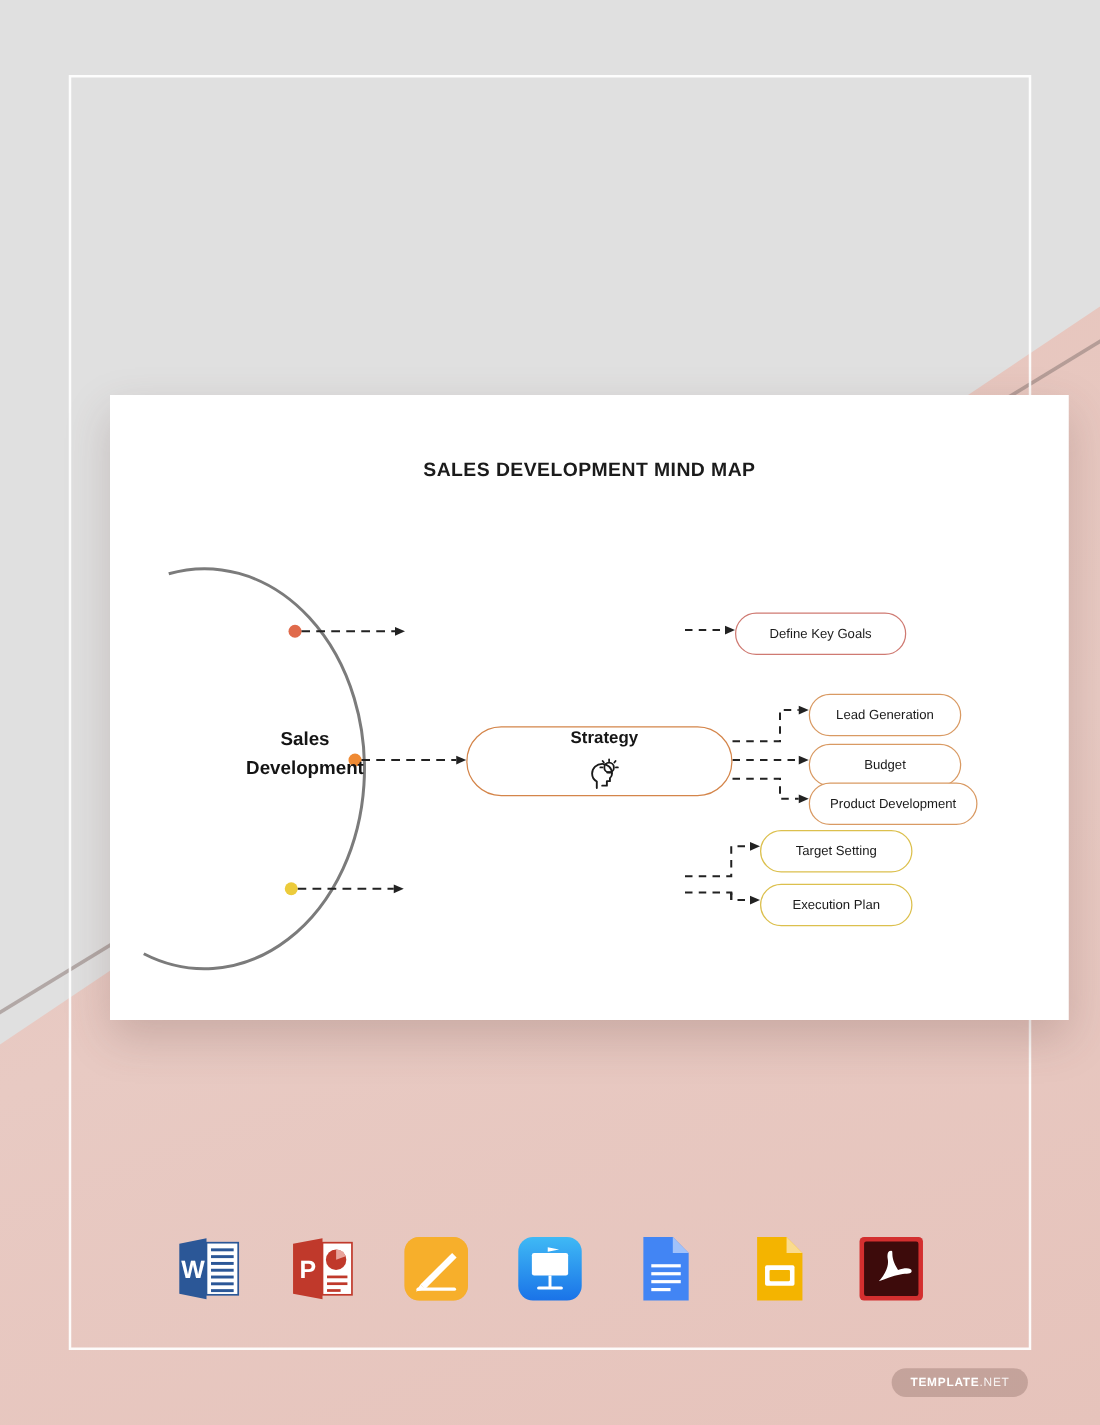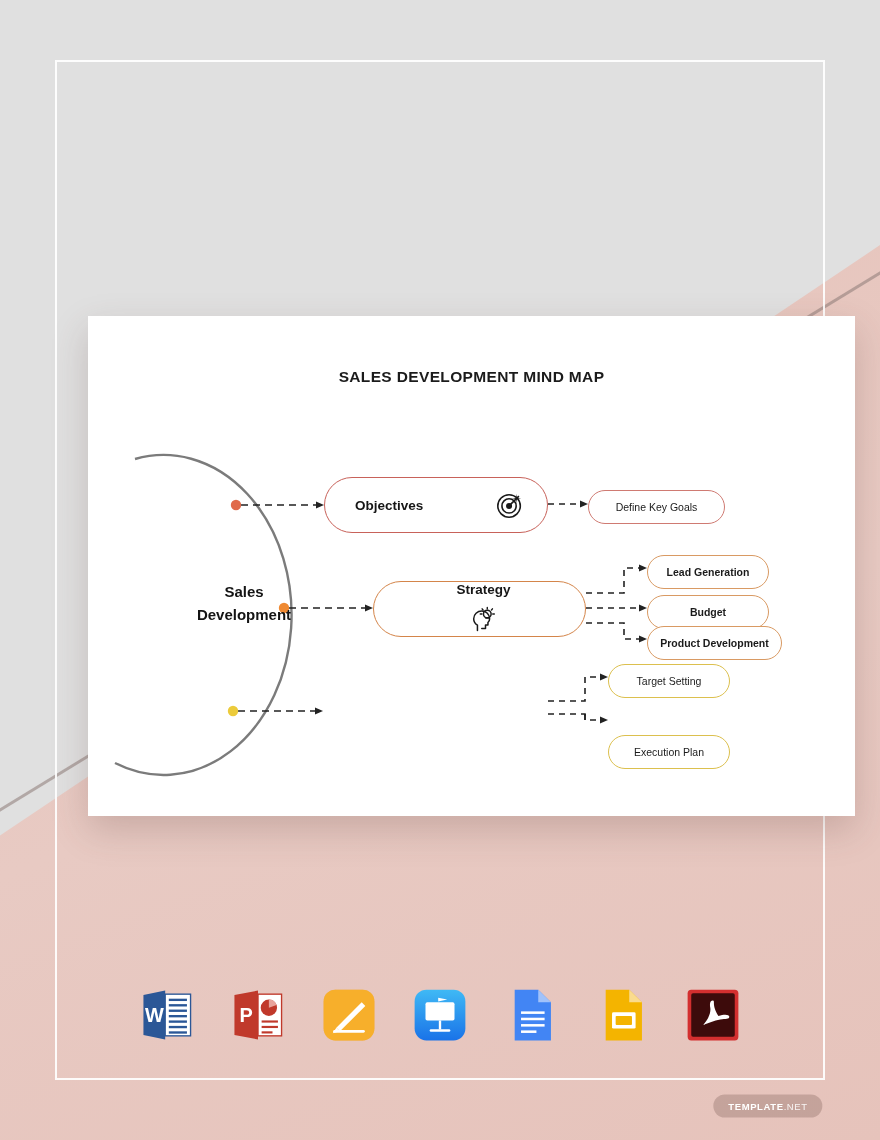--- a/index.html
+++ b/index.html
@@ -74,21 +74,21 @@
   .pill.sub{
     height:27px;border-width:1.3px;border-style:solid;
     justify-content:center;padding:16px 12px;
   }
   .pill.sub .lbl{font-size:10.5px;color:#1b1b1b;white-space:nowrap;}
   
   .c-obj{border-color:#c8625a;}
   .c-str{border-color:#d4854a;}
   .c-mkt{border-color:#e9c63c;}
   .c-obj-sub{border-color:#cf7a72;}
-  .c-str-sub{border-color:#d99a63;font-weight:bold;}
+  .c-str-sub{border-color:#d99a63;}
   .c-mkt-sub{border-color:#dcc04e;}
   
   #filetypes{
     position:absolute;left:0;right:0;top:986px;
     display:flex;justify-content:center;gap:33px;
   }
   .ft{width:58px;height:58px;display:block;}
   
   #watermark{
     position:absolute;left:768px;top:1106px;
@@ -152,30 +152,20 @@
       <polyline points="497,398 497,404 497,404" fill="none" stroke="#222" stroke-width="1.6" stroke-dasharray="6 5"></polyline>
       <polyline points="497,398 497,404 512,404" fill="none" stroke="#222" stroke-width="1.6" stroke-dasharray="6 5"></polyline>
       <path d="M 512 400.5 L 520 404 L 512 407.5 Z" fill="#222"></path>
     </svg>
 
     <div id="center-label">
       <div>Sales</div>
       <div>Development</div>
     </div>
 
-    <div class="pill main c-obj" style="left:236px;top:161px;width:224px;">
-      <span class="lbl">Objectives</span>
-      <svg class="ic" viewBox="0 0 32 32">
-        <circle cx="15" cy="17" r="12" fill="none" stroke="#1a1a1a" stroke-width="1.7"></circle>
-        <circle cx="15" cy="17" r="7.6" fill="none" stroke="#1a1a1a" stroke-width="1.7"></circle>
-        <circle cx="15" cy="17" r="3.2" fill="#1a1a1a"></circle>
-        <path d="M15 17 L25.5 6.5" stroke="#1a1a1a" stroke-width="1.7" fill="none"></path>
-        <path d="M23 4 L23.5 8.5 L28 9 L23.5 9.5 L23 14 L22.5 9.5 L18 9 L22.5 8.5 Z" fill="#1a1a1a"></path>
-      </svg>
-    </div>
 
     <div class="pill sub c-obj-sub" style="left:500px;top:174px;width:137px;">
       <span class="lbl">Define Key Goals</span>
     </div>
 
     <div class="pill main c-str" style="left:285px;top:265px;width:213px;flex-direction:column;">
       <span class="lbl">Strategy</span>
       <svg class="ic" viewBox="0 0 32 32">
         <path d="M9 26 L9 20.5 C6.5 19 5 16.4 5 13.6 C5 9 8.9 5.4 13.6 5.4 C18.3 5.4 22 9 22 13.6 C22 15.4 21.3 16.6 20.2 17.6 L20.2 20.2 L17.6 20.2 L17.6 24 L13.6 24" fill="none" stroke="#1a1a1a" stroke-width="1.6" stroke-linejoin="round" stroke-linecap="round"></path>
         <circle cx="19.5" cy="8.5" r="4.1" fill="none" stroke="#1a1a1a" stroke-width="1.6"></circle>
@@ -191,21 +181,21 @@
       <span class="lbl">Budget</span>
     </div>
     <div class="pill sub c-str-sub" style="left:559px;top:310px;width:135px;">
       <span class="lbl">Product Development</span>
     </div>
 
 
     <div class="pill sub c-mkt-sub" style="left:520px;top:348px;width:122px;">
       <span class="lbl">Target Setting</span>
     </div>
-    <div class="pill sub c-mkt-sub" style="left:520px;top:391px;width:122px;margin-top:28px;">
+    <div class="pill sub c-mkt-sub" style="left:520px;top:391px;width:122px;">
       <span class="lbl">Execution Plan</span>
     </div>
 
   </div>
 </div>
 
 <div id="filetypes">
 
   <svg class="ft" viewBox="0 0 64 64">
     <path d="M6 10 L30 5 L30 59 L6 54 Z" fill="#2b5797"></path>

